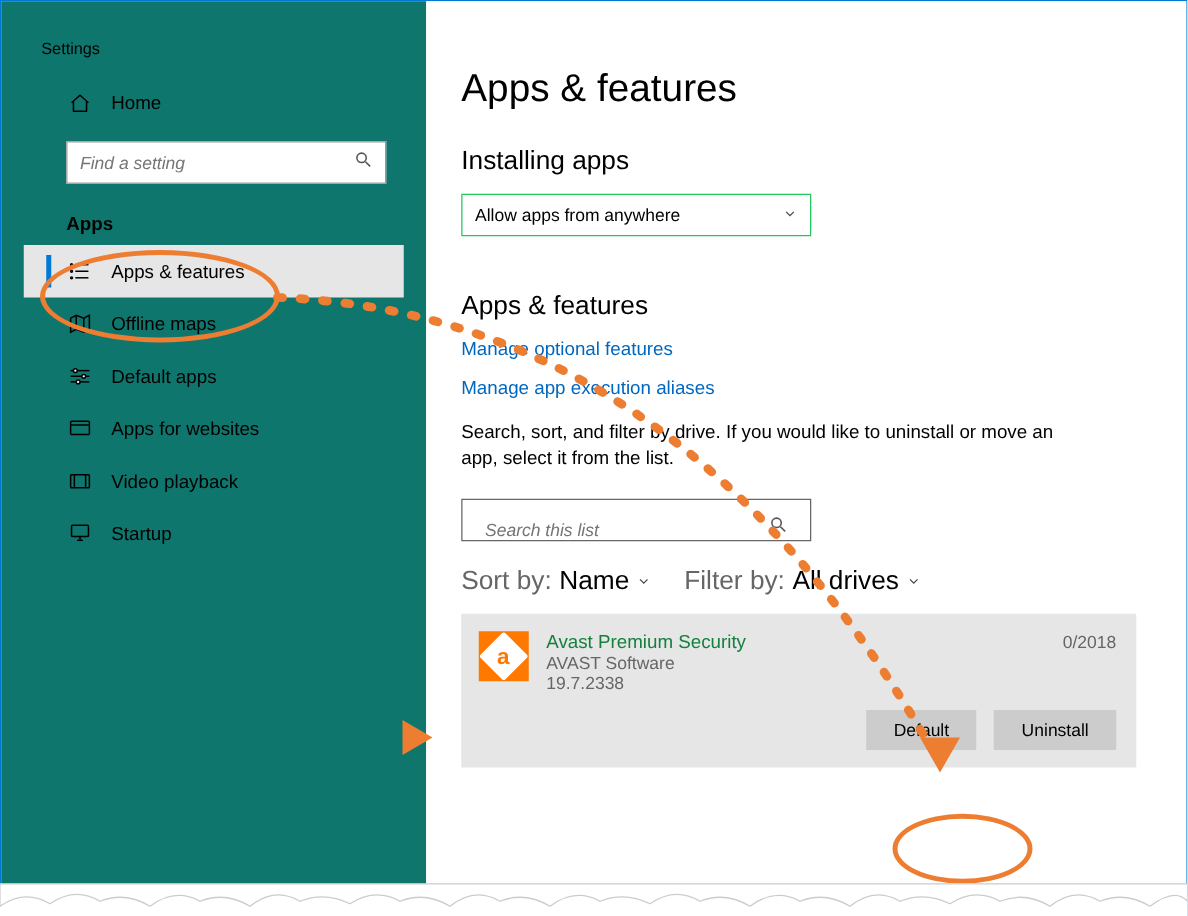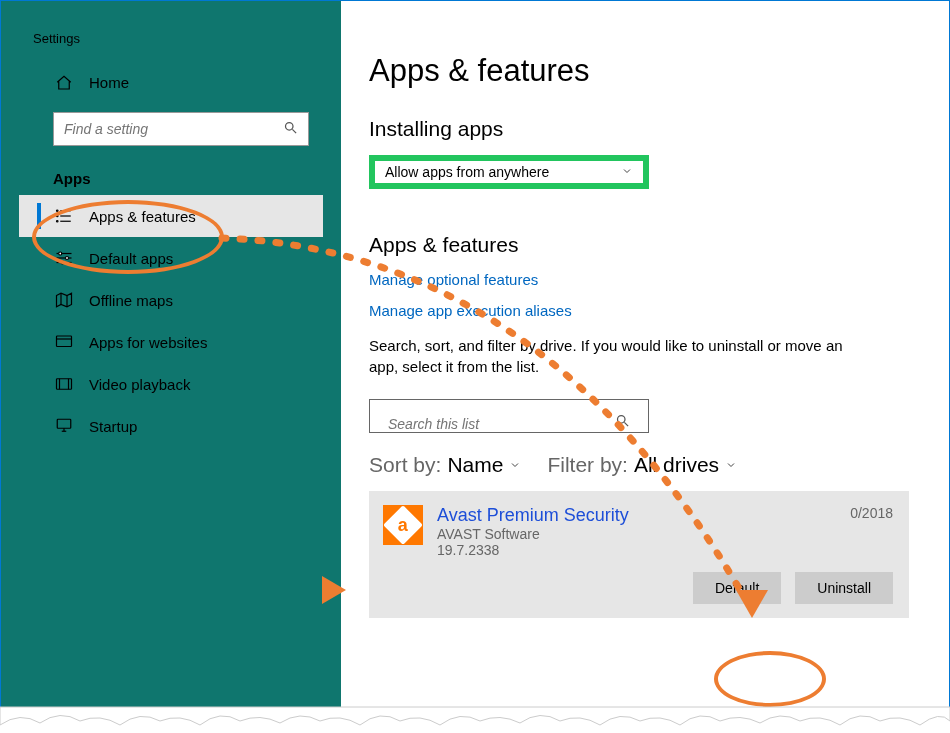--- a/index.html
+++ b/index.html
@@ -15,35 +15,35 @@
   .section-label { font-weight: 600; font-size: 15px; padding: 6px 14px 8px 34px; }
   .nav-item { display: flex; align-items: center; padding: 12px 14px 12px 36px; cursor: pointer; font-size: 15px; gap: 16px; position: relative; }
   .nav-item.selected::before { content: ""; position: absolute; left: 18px; top: 8px; bottom: 8px; width: 4px; background: #0078d4; }
   .nav-item.selected { background: #e6e6e6; }
   .nav-item .icon { width: 18px; height: 18px; display: inline-flex; align-items: center; justify-content: center; }
 
   .main { flex: 1; padding: 52px 40px 40px 28px; background: #fff; }
   .page-title { font-size: 31px; font-weight: 300; margin-bottom: 28px; }
   .section-head { font-size: 21px; font-weight: 400; margin-bottom: 14px; }
   .desc { font-size: 15px; color: #000; margin-bottom: 14px; line-height: 1.4; max-width: 480px; }
-  .dropdown { border: 6px solid #22c55e; height: 34px; width: 280px; display: flex; align-items: center; padding: 0 10px; font-size: 14px; margin-bottom: 44px; cursor: pointer; justify-content: space-between; }
+  .dropdown { border: 1px solid #22c55e; height: 34px; width: 280px; display: flex; align-items: center; padding: 0 10px; font-size: 14px; margin-bottom: 44px; cursor: pointer; justify-content: space-between; }
   .link { color: #0067c0; font-size: 15px; margin-bottom: 14px; display: block; cursor: pointer; }
   .apps-search { border: 1px solid #666; height: 34px; width: 280px; display: flex; align-items: flex-end; padding: 0 18px; margin: 22px 0 20px; }
   .apps-search input { border: none; outline: none; flex: 1; font-size: 14px; font-style: italic; color: #666; background: transparent; }
   .sortfilter { display: flex; gap: 26px; font-size: 21px; margin-bottom: 14px; align-items: center; }
   .sortfilter .group { display: flex; align-items: center; gap: 6px; color: #666; cursor: pointer; }
   .sortfilter .val { color: #000; }
 
   .app-card { background: #e6e6e6; padding: 14px 16px 14px 14px; display: flex; flex-direction: column; gap: 14px; }
   .app-top { display: flex; align-items: flex-start; gap: 14px; }
   .app-icon { width: 40px; height: 40px; background: #ff7800; position: relative; flex-shrink: 0; }
   .app-icon-inner { position: absolute; inset: 6px; background: #fff; border-radius: 2px; transform: rotate(45deg); display: flex; align-items: center; justify-content: center; }
   .app-icon-inner span { transform: rotate(-45deg); color: #ff7800; font-weight: 700; font-size: 18px; }
   .app-info { flex: 1; }
-  .app-name { font-size: 18px; color: #1d4ed8; }
+  .app-name { font-size: 15px; color: #15803d; }
   .app-pub, .app-ver { font-size: 14px; color: #666; }
   .app-date { font-size: 14px; color: #666; }
   .app-buttons { display: flex; justify-content: flex-end; gap: 14px; }
   .app-buttons button { background: #ccc; border: none; padding: 8px 22px; font-size: 14px; cursor: pointer; }
 
   
   .anno-circle1 { position: absolute; border: 4px solid #ed7d31; border-radius: 50%; width: 192px; height: 74px; left: 32px; top: 200px; pointer-events: none; }
   .anno-circle2 { position: absolute; border: 4px solid #ed7d31; border-radius: 50%; width: 112px; height: 56px; left: 714px; top: 651px; pointer-events: none; }
   .anno-triangle { position: absolute; left: 322px; top: 576px; width: 0; height: 0; border-left: 24px solid #ed7d31; border-top: 14px solid transparent; border-bottom: 14px solid transparent; pointer-events: none; }
   .anno-arrowhead { position: absolute; left: 736px; top: 590px; width: 0; height: 0; border-top: 28px solid #ed7d31; border-left: 16px solid transparent; border-right: 16px solid transparent; pointer-events: none; }
@@ -94,40 +94,40 @@
             <circle cx="3" cy="12" r="1"></circle>
             <circle cx="3" cy="19" r="1"></circle>
           </svg>
       </span>
       <span>Apps &amp; features</span>
     </div>
 
     <div class="nav-item">
       <span class="icon">
         <svg width="18" height="18" viewBox="0 0 24 24" fill="none" stroke="#000" stroke-width="1.6">
+            <path d="M2 6 L8 3 L16 6 L22 3 V18 L16 21 L8 18 L2 21 Z"></path>
+            <line x1="8" y1="3" x2="8" y2="18"></line>
+            <line x1="16" y1="6" x2="16" y2="21"></line>
+          </svg>
+      </span>
+      <span>Offline maps</span>
+    </div>
+
+    <div class="nav-item">
+      <span class="icon">
+        <svg width="18" height="18" viewBox="0 0 24 24" fill="none" stroke="#000" stroke-width="1.6">
             <line x1="2" y1="6" x2="22" y2="6"></line>
             <line x1="2" y1="12" x2="22" y2="12"></line>
             <line x1="2" y1="18" x2="22" y2="18"></line>
             <circle cx="7" cy="6" r="2" fill="#fff"></circle>
             <circle cx="16" cy="12" r="2" fill="#fff"></circle>
             <circle cx="10" cy="18" r="2" fill="#fff"></circle>
           </svg>
       </span>
       <span>Default apps</span>
-    </div>
-
-    <div class="nav-item">
-      <span class="icon">
-        <svg width="18" height="18" viewBox="0 0 24 24" fill="none" stroke="#000" stroke-width="1.6">
-            <path d="M2 6 L8 3 L16 6 L22 3 V18 L16 21 L8 18 L2 21 Z"></path>
-            <line x1="8" y1="3" x2="8" y2="18"></line>
-            <line x1="16" y1="6" x2="16" y2="21"></line>
-          </svg>
-      </span>
-      <span>Offline maps</span>
     </div>
 
     <div class="nav-item">
       <span class="icon">
         <svg width="18" height="18" viewBox="0 0 24 24" fill="none" stroke="#000" stroke-width="1.6">
             <rect x="2" y="4" width="20" height="14" rx="1"></rect>
             <line x1="2" y1="8" x2="22" y2="8"></line>
           </svg>
       </span>
       <span>Apps for websites</span>

